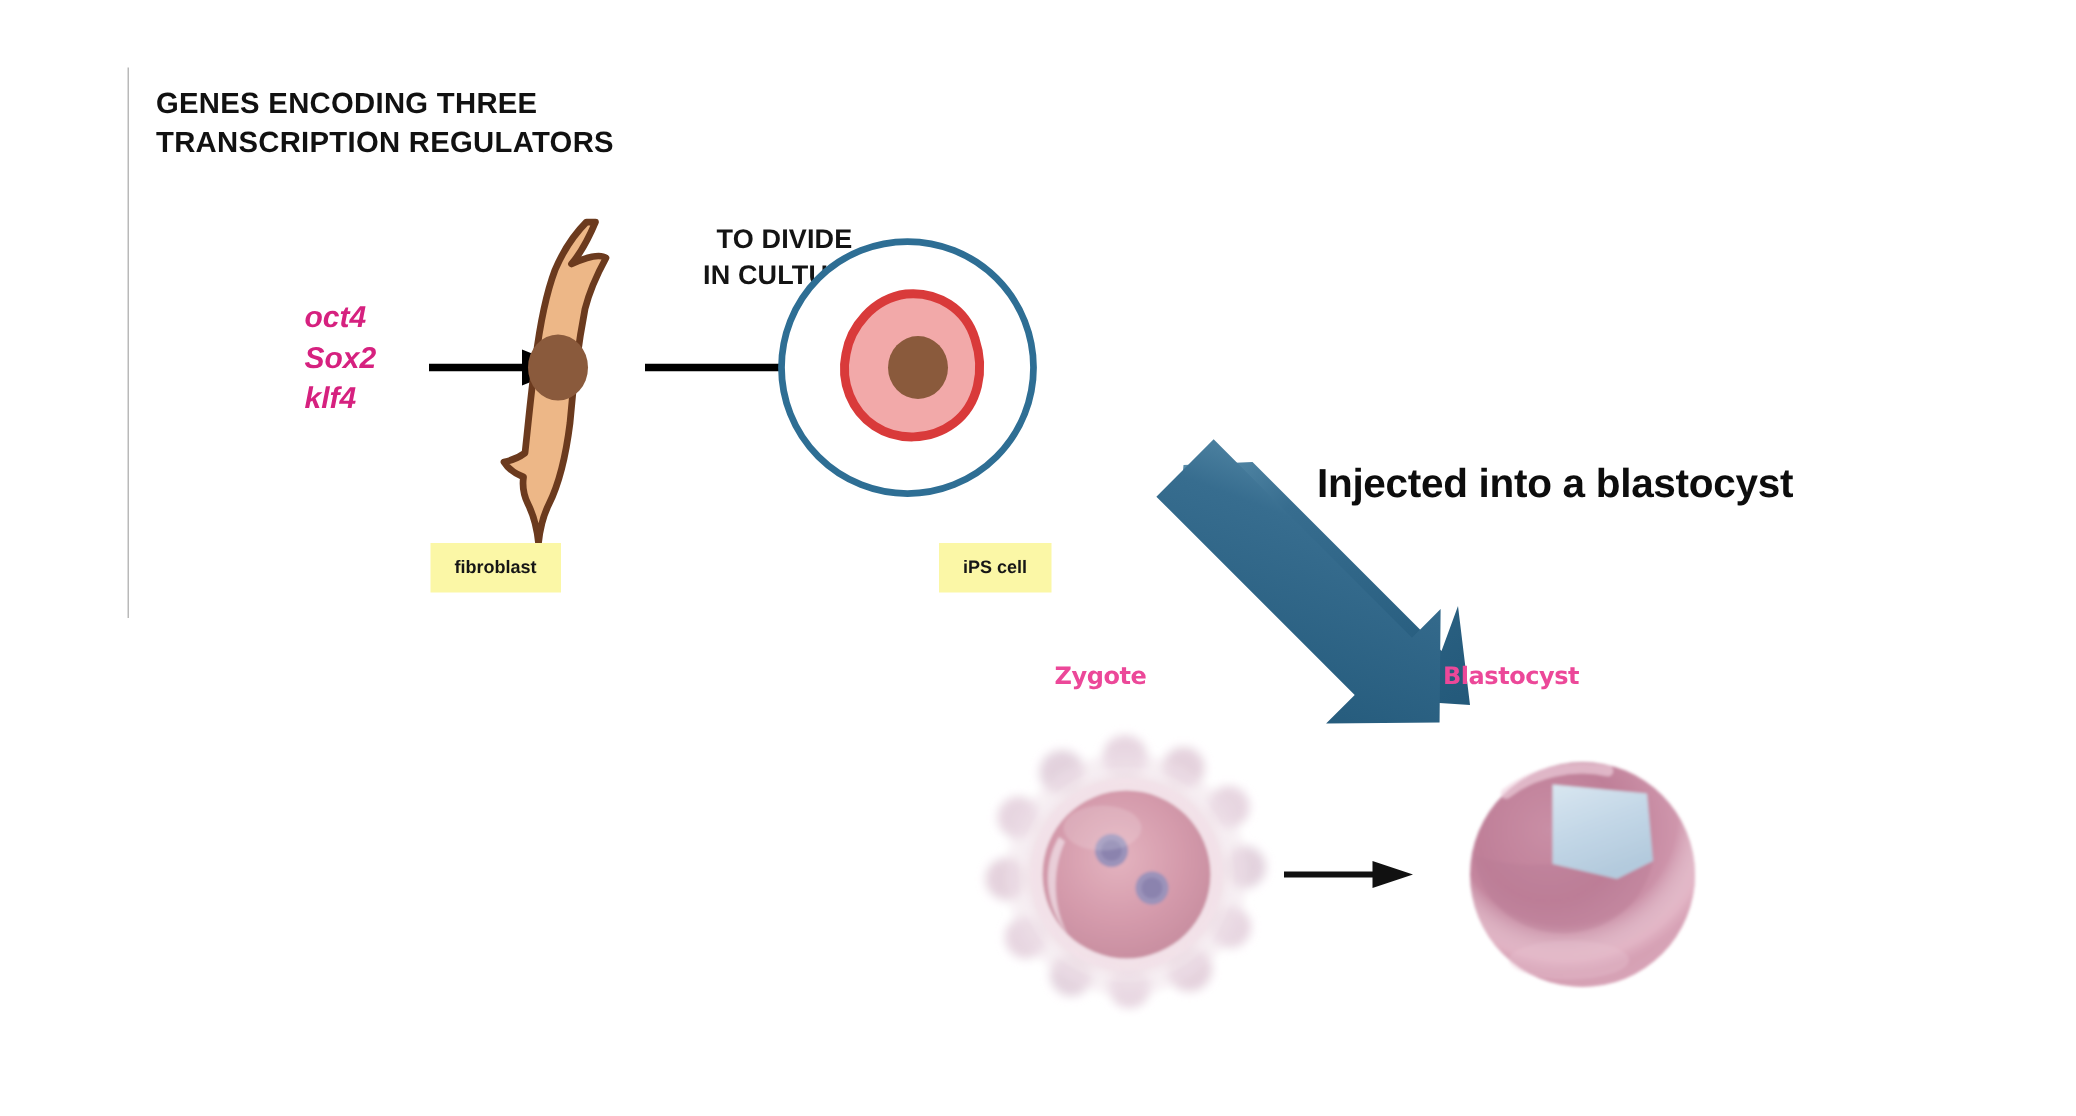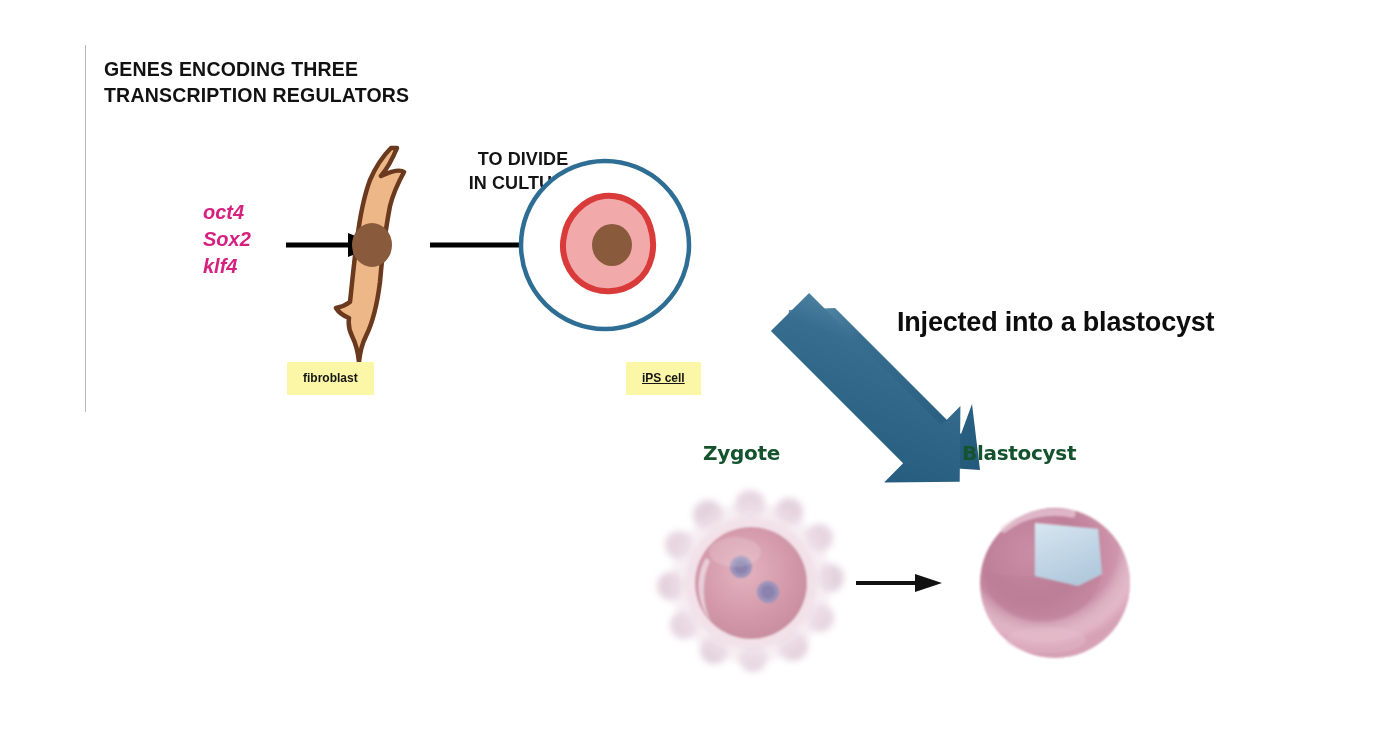--- a/index.html
+++ b/index.html
@@ -83,41 +83,40 @@
     position: absolute;
     background: #fbf7a6;
     font-size: 12px;
     font-weight: bold;
     color: #161616;
     padding: 6px 16px 7px 16px;
     white-space: nowrap;
     line-height: 20px;
   }
   #label-fibroblast { left: 287px; top: 362px; }
-  #label-ips       { left: 626px; top: 362px; text-decoration: underline; }
+  #label-ips       { left: 626px; top: 362px; }
 
   
   .injected-caption {
     position: absolute;
     left: 878px;
     top: 307px;
     font-size: 27px;
     font-weight: bold;
     letter-spacing: -0.2px;
     color: #0d0d0d;
     white-space: nowrap;
-    margin-left: 19px;
   }
 
   
   .photo-caption {
     position: absolute;
-    font-size: 20px;
-    font-weight: bold;
-    color: #14532d;
+    font-size: 16px;
+    font-weight: bold;
+    color: #ec4899;
     white-space: nowrap;
     font-family: "DejaVu Sans", sans-serif;
     letter-spacing: -0.3px;
   }
   #caption-zygote     { left: 703px; top: 441px; }
   #caption-blastocyst { left: 936px; top: 441px; margin-left: 26px; }
 
   
   svg.art { position: absolute; left: 0; top: 0; overflow: visible; }
 </style>

